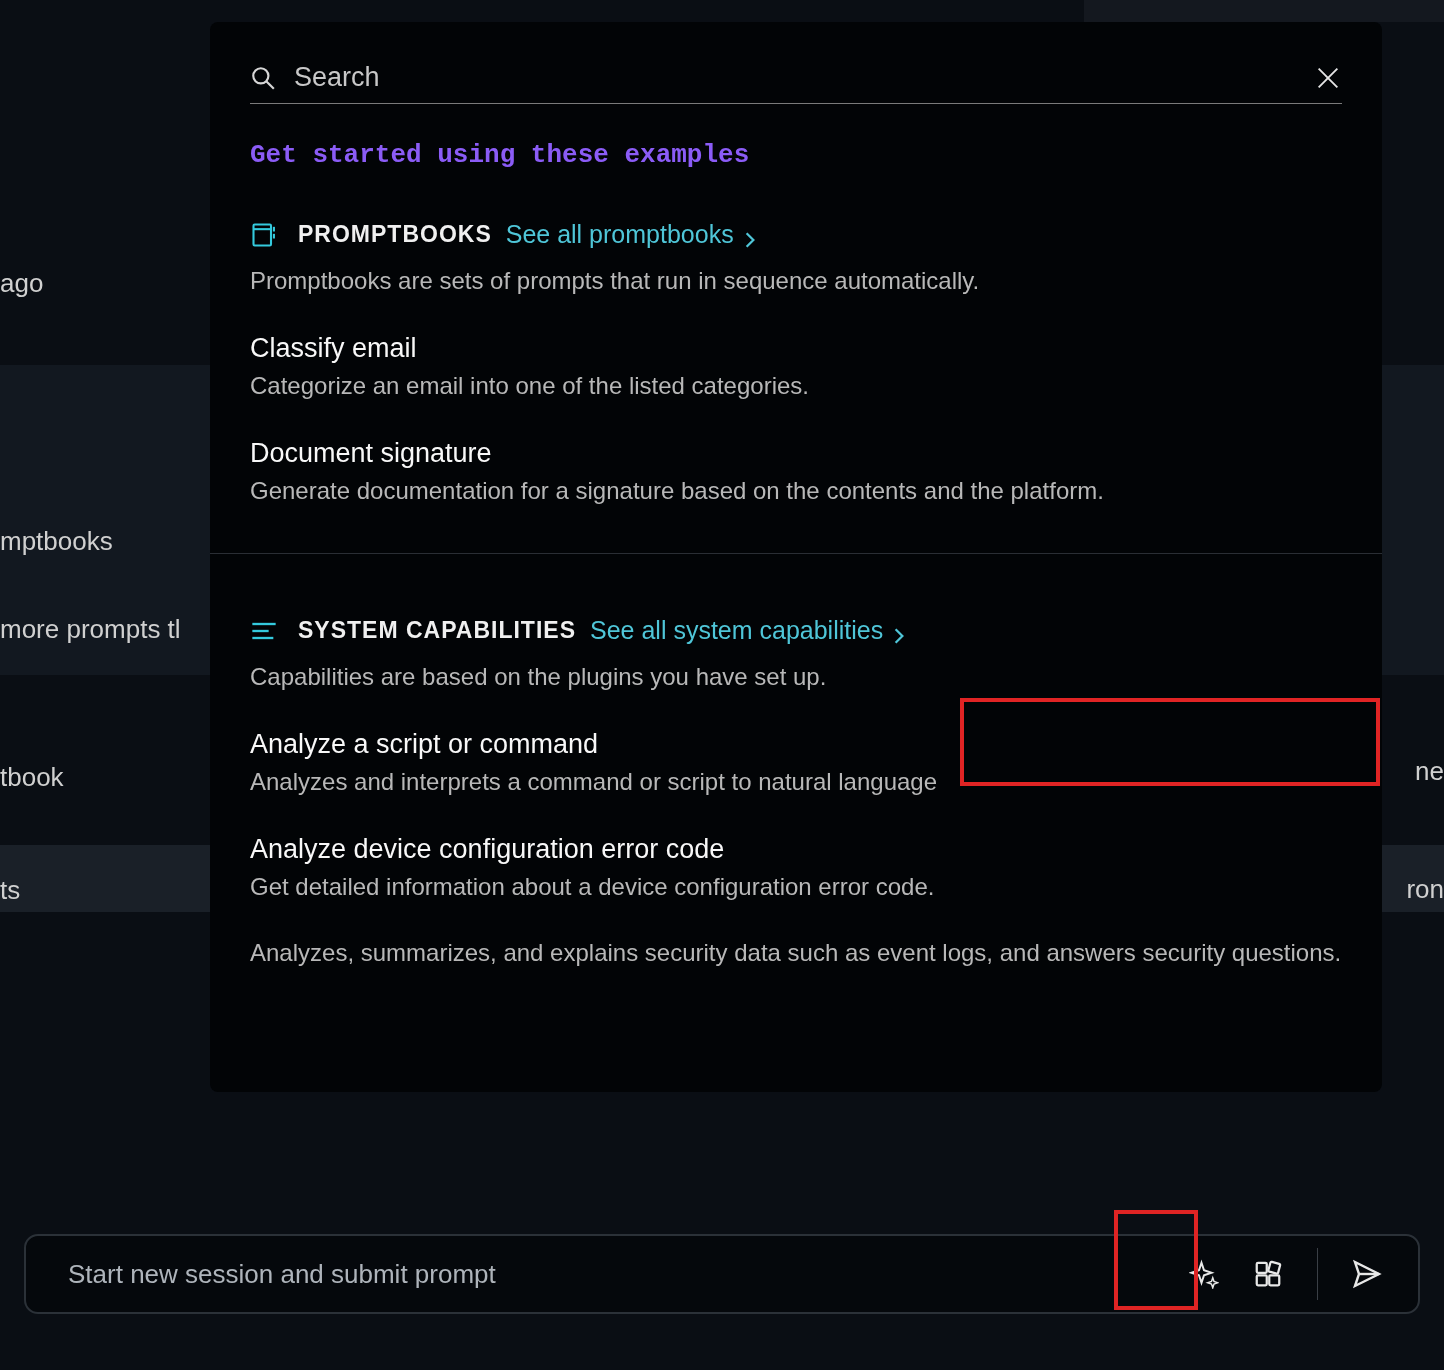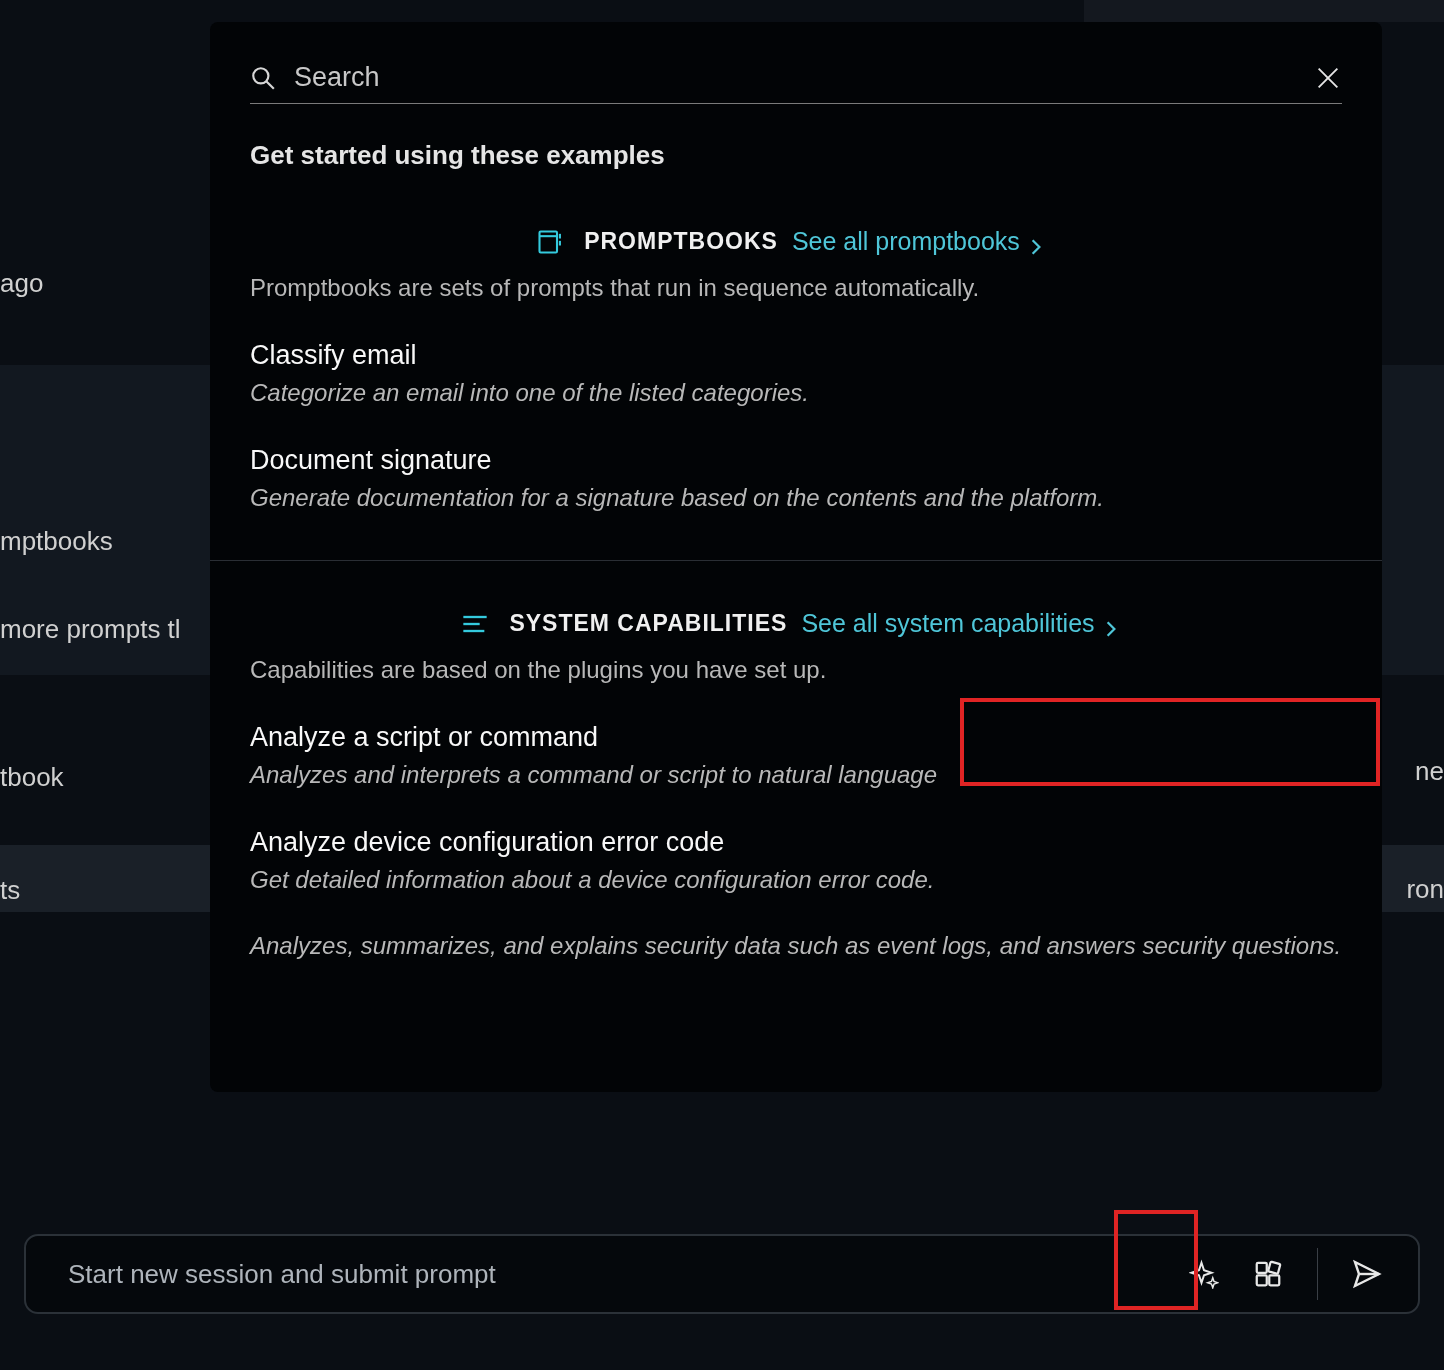--- a/index.html
+++ b/index.html
@@ -82,29 +82,31 @@
   .search-input::placeholder { color: #c8c8c8; }
   .close-btn {
     width: 28px; height: 28px;
     cursor: pointer;
     flex-shrink: 0;
   }
 
   .getstarted {
     font-size: 26px;
     font-weight: 600;
-    color: #e5e5e5;
-    margin-bottom: 48px;
+    color: #8b5cf6;
+    margin-bottom: 28px;
+    font-family: Liberation Mono, monospace;
   }
 
   .section-header {
     display: flex;
     align-items: center;
-    justify-content: center;
+    justify-content: flex-start;
     margin-bottom: 10px;
+    margin-top: 14px;
   }
   .section-left {
     display: flex;
     align-items: center;
     gap: 20px;
   }
   .section-icon {
     width: 28px; height: 28px;
     flex-shrink: 0;
   }
@@ -141,21 +143,20 @@
   .item-title {
     font-size: 27px;
     font-weight: 400;
     color: #f8f8f8;
     margin-bottom: 8px;
   }
   .item-desc {
     font-size: 24px;
     color: #b8b8b8;
     font-weight: 400;
-    font-style: italic;
   }
 
   .divider {
     border: none;
     border-top: 1px solid #2a2e34;
     margin: 10px -40px 40px -40px;
   }
 
   .red-box-1 {
     position: absolute;

